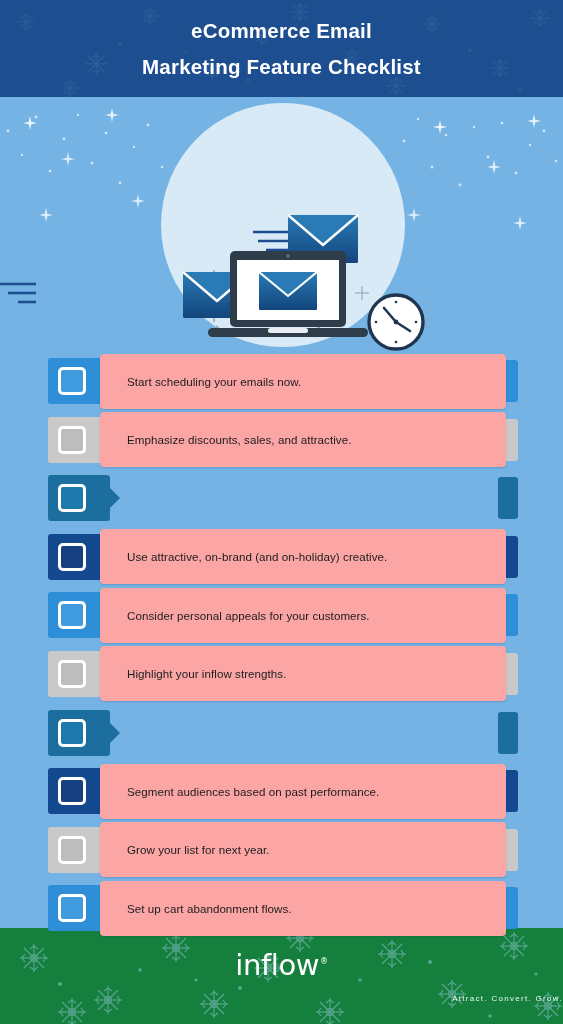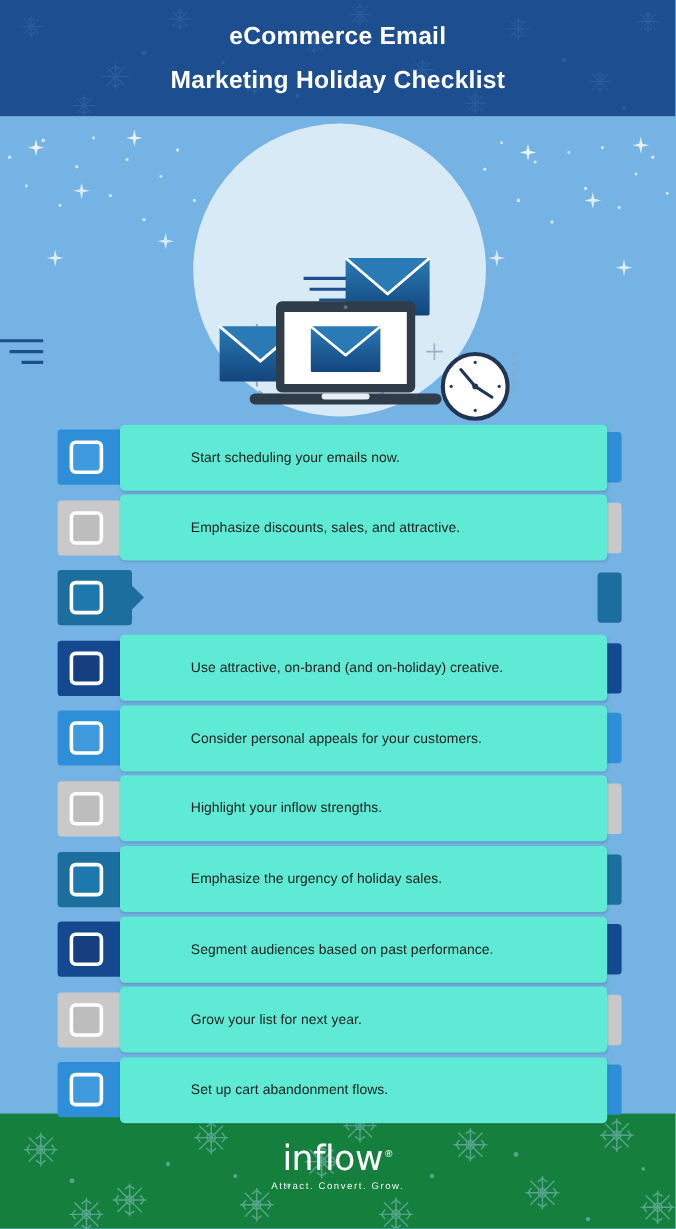--- a/index.html
+++ b/index.html
@@ -83,27 +83,26 @@
     left:10px; top:9px;
     width:28px; height:28px;
     border:3px solid #ffffff;
     border-radius:5px;
     background:rgba(255,255,255,.14);
   }
   .card {
     position:absolute;
     left:100px; top:1.5px;
     width:406px; height:55px;
-    background:#5eead4;
+    background:#fca5a5;
     border-radius:4px;
     box-shadow:0 1px 2px rgba(20,50,80,.18);
     display:flex;
     align-items:center;
     z-index:2;
-    padding-left:32px;
   }
   .card-text {
     margin-left:27px;
     font-size:11.6px;
     color:#1c1c1c;
     letter-spacing:.05px;
     white-space:nowrap;
   }
   .tail {
     position:absolute;
@@ -137,25 +136,26 @@
     display:inline-block;
     font-family:"DejaVu Sans", sans-serif;
   }
   .logo-tm {
     font-size:8px;
     vertical-align:super;
     margin-left:1px;
   }
   .logo-tag {
     display:block;
-    margin-top:2px;
+    margin-top:12px;
     font-size:8px;
     color:#ffffff;
     letter-spacing:1.3px;
     opacity:.92;
+    text-align:right;
   }
 </style>
 </head>
 <body>
 
 <div id="infographic">
 
   <div class="header">
     <svg class="header-flakes" width="563" height="97">
       <defs>
@@ -184,21 +184,21 @@
         <use href="#hflake" x="396" y="86"></use>
       <circle cx="120" cy="44" r="2" fill="#3a6cab"></circle>
         <circle cx="248" cy="80" r="1.8" fill="#3a6cab"></circle>
       <circle cx="340" cy="34" r="2" fill="#3a6cab"></circle>
         <circle cx="470" cy="50" r="1.8" fill="#3a6cab"></circle>
       <circle cx="186" cy="52" r="1.6" fill="#3a6cab"></circle>
         <circle cx="520" cy="90" r="1.6" fill="#3a6cab"></circle>
     </svg>
     <div class="header-title">
       <span>eCommerce Email</span>
-      <span>Marketing Holiday Checklist</span>
+      <span>Marketing Feature Checklist</span>
     </div>
   </div>
 
   <div class="hero">
     <svg class="hero-svg" width="563" height="255" viewBox="0 0 563 255">
       <defs>
         <linearGradient id="envG" x1="0" y1="0" x2="0" y2="1">
           <stop offset="0%" stop-color="#2a7ab5"></stop>
           <stop offset="100%" stop-color="#13457c"></stop>
         </linearGradient>
@@ -414,23 +414,20 @@
         <div class="card">
           <span class="card-text">Highlight your inflow strengths.</span>
         </div>
       </div>
       <div class="row">
         <div class="tab" style="background: rgb(27, 110, 158);">
           <div class="checkbox" style="background: rgb(29, 121, 173);"></div>
         </div>
         <div class="tab-notch" style="border-left-color: rgb(27, 110, 158);"></div>
         <div class="tail" style="background: rgb(27, 110, 158);"></div>
-        <div class="card">
-          <span class="card-text">Emphasize the urgency of holiday sales.</span>
-        </div>
       </div>
       <div class="row">
         <div class="tab" style="background: rgb(20, 73, 143);">
           <div class="checkbox" style="background: rgb(21, 63, 126);"></div>
         </div>
         <div class="tab-notch" style="border-left-color: rgb(20, 73, 143);"></div>
         <div class="tail" style="background: rgb(20, 73, 143);"></div>
         <div class="card">
           <span class="card-text">Segment audiences based on past performance.</span>
         </div>

